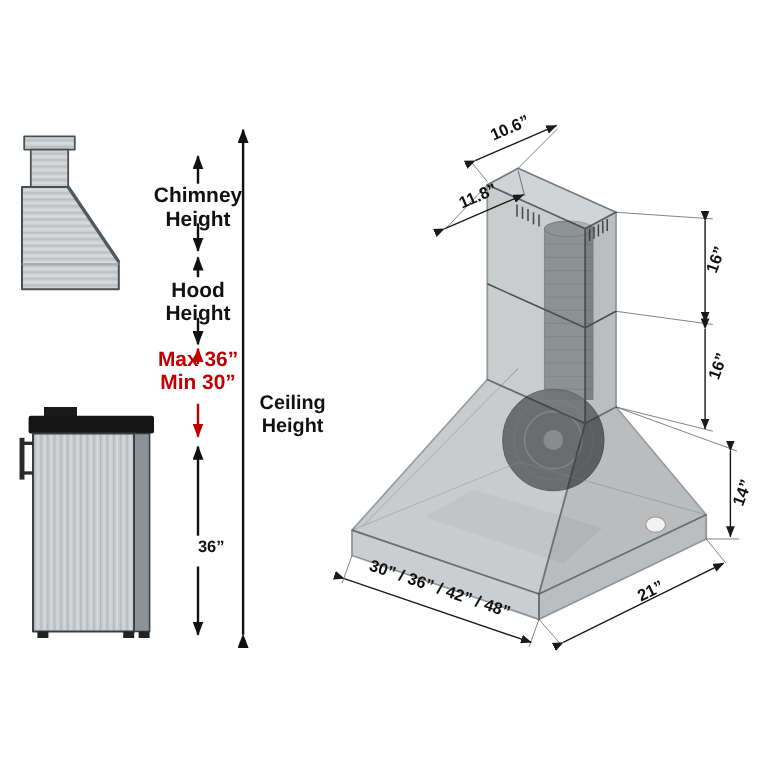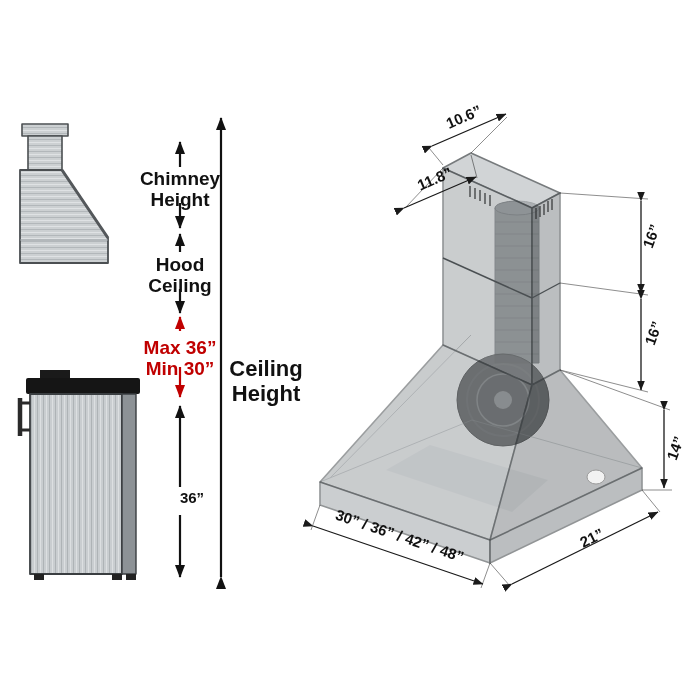--- a/index.html
+++ b/index.html
@@ -2,21 +2,21 @@
 <html><head>
 <meta charset="utf-8">
 <style>
   html,body{margin:0;padding:0;background:#ffffff;}
   #stage{position:relative;width:700px;height:700px;background:#ffffff;overflow:hidden;
          font-family:"Liberation Sans",sans-serif;}
   #artwork{position:absolute;left:0;top:0;}
   .lbl{position:absolute;font-weight:bold;color:#111111;text-align:center;
        white-space:pre-line;line-height:1.12;}
   .lbl.small{font-size:19px;}
-  .lbl.big{font-size:22px;line-height:1.15;}
+  .lbl.big{font-size:18px;line-height:1.15;}
   .lbl.red{color:#c00000;}
   .lbl.dim{font-size:15px;}
   .rot{transform-origin:50% 50%;}
 </style>
 </head>
 <body>
 
 <div id="stage">
 
   <svg id="artwork" width="700" height="700" viewBox="0 0 700 700">
@@ -166,23 +166,23 @@
       <line x1="313" y1="526" x2="483" y2="584" marker-start="url(#ad)" marker-end="url(#ad)"></line>
       <line x1="432" y1="146" x2="506" y2="114" marker-start="url(#ad)" marker-end="url(#ad)"></line>
       <line x1="404" y1="208" x2="476" y2="177" marker-start="url(#ad)" marker-end="url(#ad)"></line>
     </g>
   </svg>
 
   <div class="lbl small" style="left:138px;top:168px;width:84px;">Chimney
 Height</div>
 
   <div class="lbl small" style="left:138px;top:254px;width:84px;">Hood
-Ceiling</div>
-
-  <div class="lbl small red" style="left:134px;top:337px;width:92px;text-align:center;">Max 36”
+Height</div>
+
+  <div class="lbl small red" style="left:134px;top:317px;width:92px;text-align:center;">Max 36”
 Min 30”</div>
 
   <div class="lbl big" style="left:228px;top:356px;width:76px;">Ceiling
 Height</div>
 
   <div class="lbl dim" style="left:160px;top:490px;width:64px;">36”</div>
 
   <div class="lbl dim rot" style="left:424px;top:109px;width:80px;transform:rotate(-23.4deg);">10.6”</div>
 
   <div class="lbl dim rot" style="left:395px;top:171px;width:80px;transform:rotate(-23.4deg);">11.8”</div>

